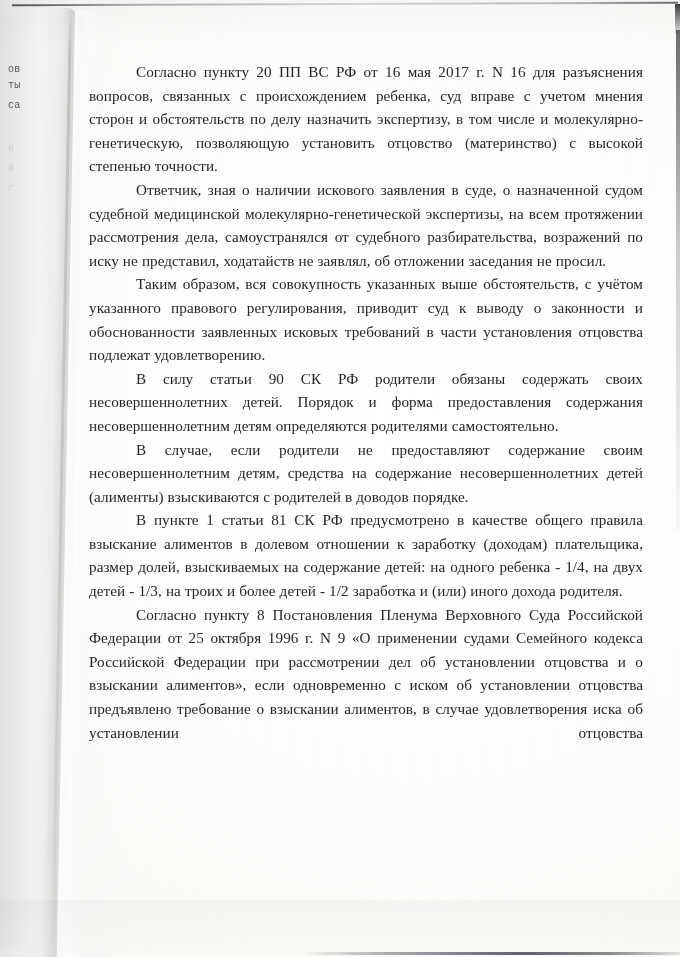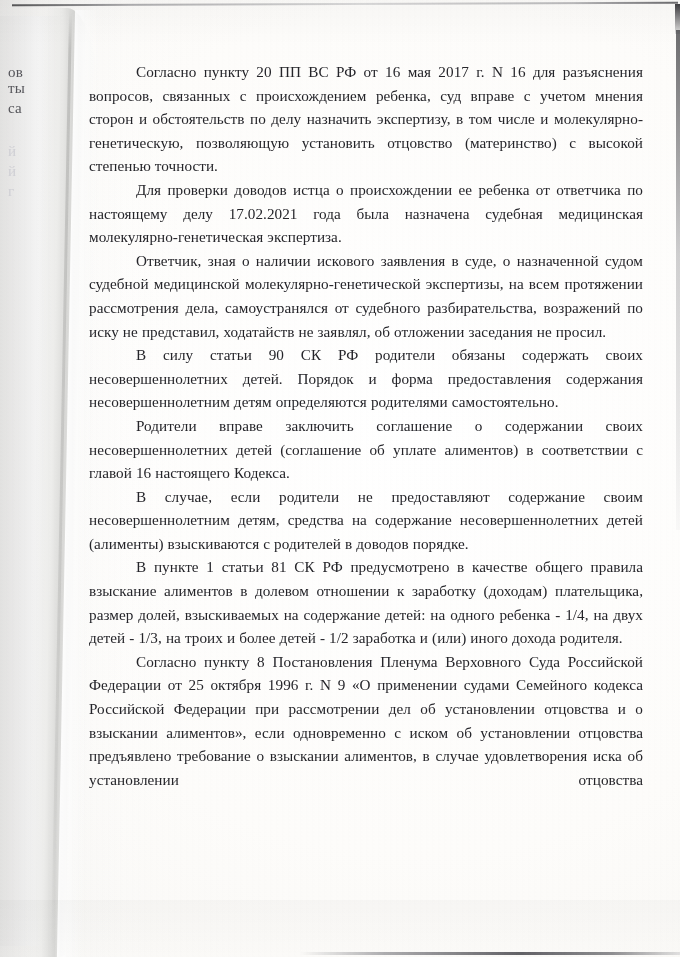--- a/index.html
+++ b/index.html
@@ -141,22 +141,22 @@
   
   .margin-fragments {
     position: absolute;
     left: 0; top: 0;
     width: 60px; height: 100%;
     pointer-events: none;
   }
   .frag {
     position: absolute;
     left: 8px;
-    font-family: Liberation Serif, serif;
-    font-size: 15px;
+    font-family: Liberation Mono, monospace;
+    font-size: 10px;
     color: #55555a;
     letter-spacing: 0.2px;
     white-space: nowrap;
   }
   .frag.veryfaint { color: #cfcfd4; }
 
   
   .text-column {
     position: absolute;
     left: 89px;
@@ -215,23 +215,22 @@
       <div class="frag" style="top: 64px;">ов</div>
       <div class="frag" style="top: 80px;">ты</div>
       <div class="frag" style="top: 100px;">са</div>
       <div class="frag veryfaint" style="top: 143px;">й</div>
       <div class="frag veryfaint" style="top: 163px;">й</div>
       <div class="frag veryfaint" style="top: 183px;">г</div>
     </div>
 
   <div class="text-column" id="text-column">
       <p>Согласно пункту 20 ПП ВС РФ от 16 мая 2017 г. N 16 для разъяснения вопросов, связанных с происхождением ребенка, суд вправе с учетом мнения сторон и обстоятельств по делу назначить экспертизу, в том числе и молекулярно-генетическую, позволяющую установить отцовство (материнство) с высокой степенью точности.</p>
-      <p>Для проверки доводов истца о происхождении ее ребенка от ответчика по настоящему делу 17.02.2021 года была назначена судебная медицинская молекулярно-генетическая экспертиза.</p>
       <p>Ответчик, зная о наличии искового заявления в суде, о назначенной судом судебной медицинской молекулярно-генетической экспертизы, на всем протяжении рассмотрения дела, самоустранялся от судебного разбирательства, возражений по иску не представил, ходатайств не заявлял, об отложении заседания не просил.</p>
+      <p>Таким образом, вся совокупность указанных выше обстоятельств, с учётом указанного правового регулирования, приводит суд к выводу о законности и обоснованности заявленных исковых требований в части установления отцовства подлежат удовлетворению.</p>
       <p>В силу статьи 90 СК РФ родители обязаны содержать своих несовершеннолетних детей. Порядок и форма предоставления содержания несовершеннолетним детям определяются родителями самостоятельно.</p>
-      <p>Родители вправе заключить соглашение о содержании своих несовершеннолетних детей (соглашение об уплате алиментов) в соответствии с главой 16 настоящего Кодекса.</p>
       <p>В случае, если родители не предоставляют содержание своим несовершеннолетним детям, средства на содержание несовершеннолетних детей (алименты) взыскиваются с родителей в доводов порядке.</p>
       <p>В пункте 1 статьи 81 СК РФ предусмотрено в качестве общего правила взыскание алиментов в долевом отношении к заработку (доходам) плательщика, размер долей, взыскиваемых на содержание детей: на одного ребенка - 1/4, на двух детей - 1/3, на троих и более детей - 1/2 заработка и (или) иного дохода родителя.</p>
       <p>Согласно пункту 8 Постановления Пленума Верховного Суда Российской Федерации от 25 октября 1996 г. N 9  «О применении судами Семейного кодекса Российской Федерации при рассмотрении дел об установлении отцовства и о взыскании алиментов», если одновременно с иском об установлении отцовства предъявлено требование о взыскании алиментов, в случае удовлетворения иска об установлении отцовства</p>
     </div>
 
   <div class="grain"></div>
 </div>
 
 </body></html>

